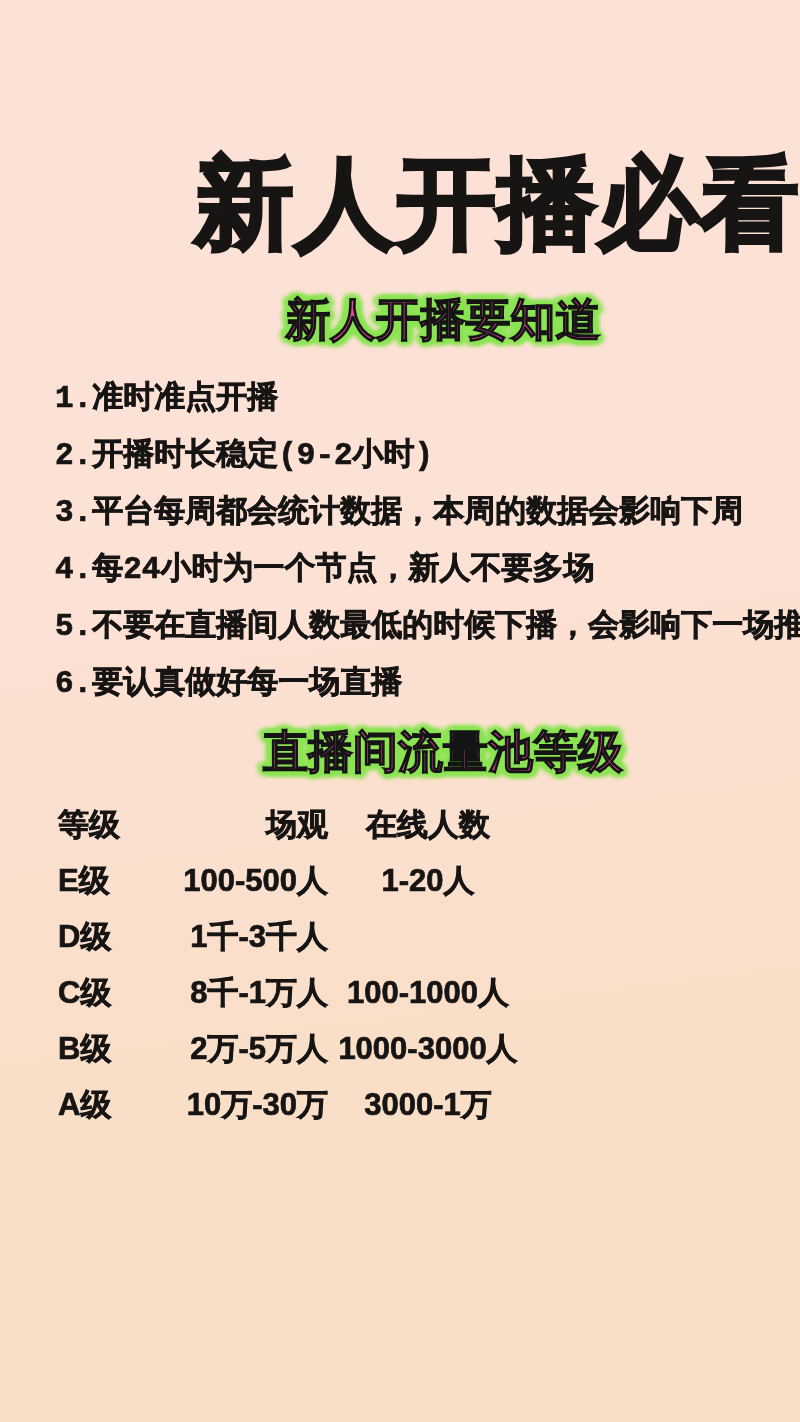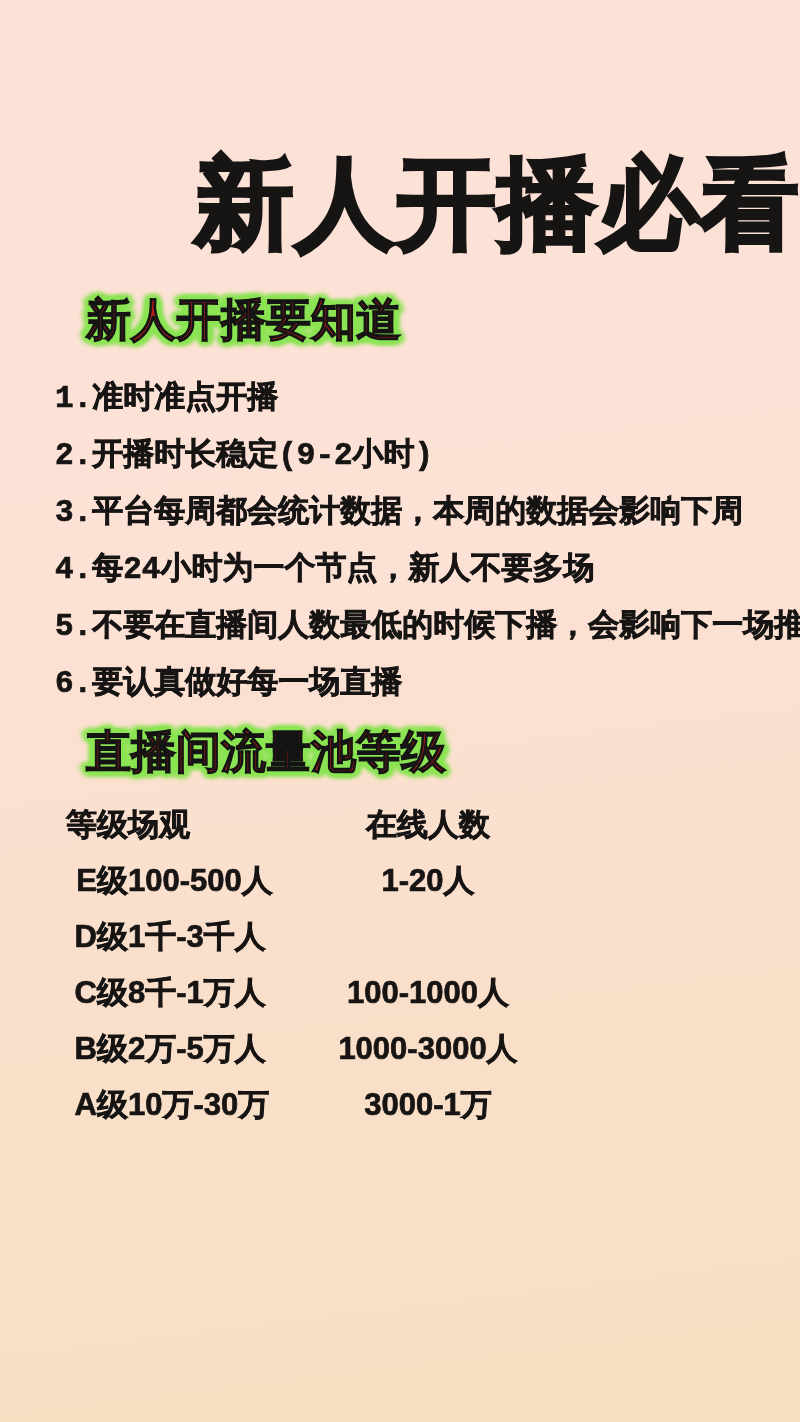--- a/index.html
+++ b/index.html
@@ -22,31 +22,32 @@
   .title {
     margin: 146px 0 0 0;
     font-size: 100px;
     line-height: 1.15;
     font-weight: 700;
     text-align: right;
     letter-spacing: 1px;
     -webkit-text-stroke: 3px #171414;
   }
   .glow {
-    color: #b91c1c;
+    color: #ec4899;
     text-shadow:
       0 0 2px #8ce455,
       0 0 5px #8ce455,
       2px 2px 3px #8ce455, -2px -2px 3px #8ce455,
       2px -2px 3px #8ce455, -2px 2px 3px #8ce455,
       4px 4px 4px #8ce455, -4px -4px 4px #8ce455,
       4px -4px 4px #8ce455, -4px 4px 4px #8ce455,
       5px 0 4px #8ce455, -5px 0 4px #8ce455,
       0 5px 4px #8ce455, 0 -5px 4px #8ce455,
       6px 2px 5px #8ce455, -6px -2px 5px #8ce455;
+    text-align: center;
   }
   .heading1 {
     margin: 32px 0 0 86px;
     font-size: 45px;
     line-height: 1.2;
     font-weight: 900;
     -webkit-text-stroke: 1.2px #141414;
   }
   .tips {
     list-style: none;
@@ -74,22 +75,22 @@
     font-size: 31px;
     line-height: 32px;
     font-weight: 700;
     -webkit-text-stroke: 0.7px #171414;
   }
   .trow {
     display: flex;
     margin-bottom: 24px;
     white-space: nowrap;
   }
-  .c1 { width: 70px;  text-align: right; }
-  .c2 { width: 200px; text-align: left; }
+  .c1 { width: 70px;  text-align: left; }
+  .c2 { width: 200px; text-align: right; }
   .c3 { width: 200px; text-align: center; }
 </style>
 </head>
 <body>
 
 <div class="page">
 
   <h1 class="title">新人开播必看</h1>
 
   <h2 class="glow heading1">新人开播要知道</h2>

